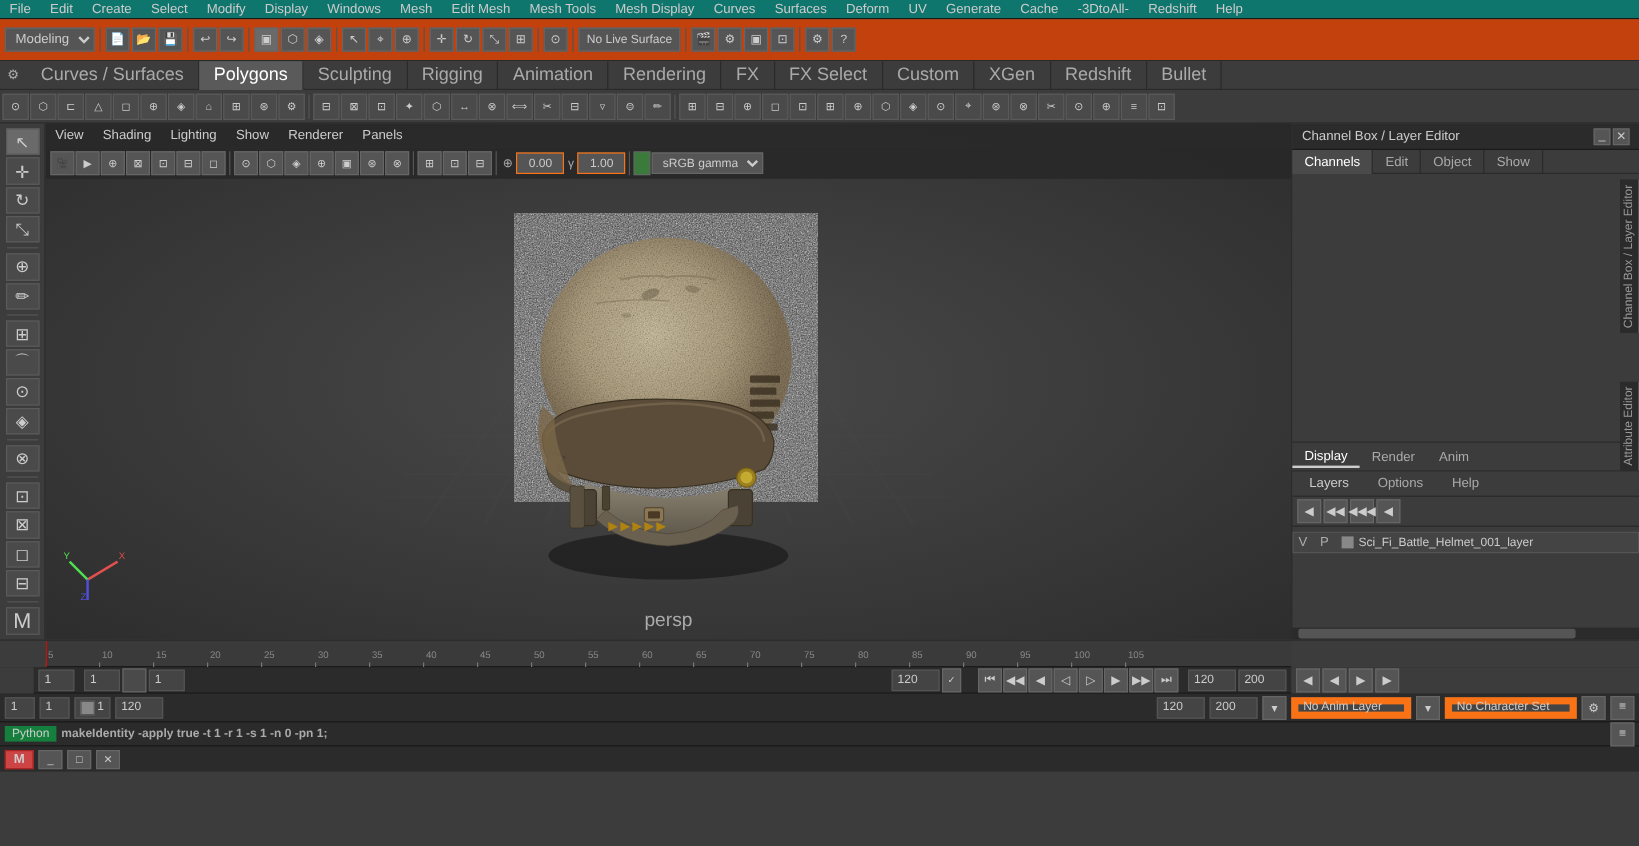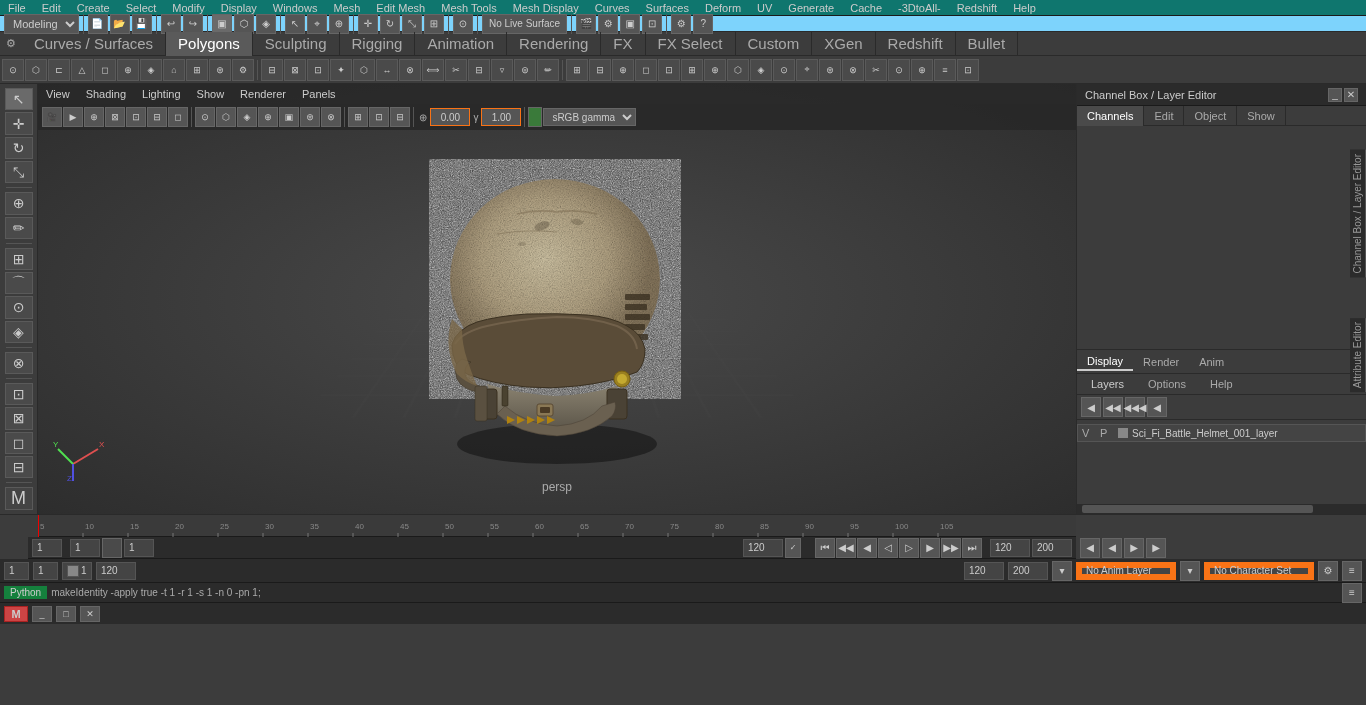--- a/index.html
+++ b/index.html
@@ -24,22 +24,22 @@
     .menu-item {
       padding: 2px 8px;
       color: #ccc;
       cursor: pointer;
       font-size: 11px;
       white-space: nowrap;
     }
 
     
     #toolbar1 {
-      height: 16px;
-      background: #7dd3fc;
+      height: 35px;
+      background: #c2410c;
       display: flex;
       align-items: center;
       border-bottom: 1px solid #2a2a2a;
       padding: 0 4px;
       gap: 2px;
     }
     .toolbar-select {
       background: #555;
       color: #ccc;
       border: 1px solid #666;
@@ -245,25 +245,25 @@
     }
     .vp-label {
       font-size: 10px;
       color: #aaa;
       padding: 0 2px;
     }
 
     
     #persp-label {
       position: absolute;
-      bottom: 20px;
+      bottom: 6px;
       left: 50%;
       transform: translateX(-50%);
       color: #aaa;
-      font-size: 12px;
+      font-size: 16px;
     }
 
     
     #axis-indicator {
       position: absolute;
       bottom: 30px;
       left: 20px;
       width: 50px;
       height: 50px;
     }
@@ -397,20 +397,21 @@
     .py-label {
       background: #15803d;
       color: #ccc;
       padding: 1px 6px;
       font-size: 10px;
     }
     .py-cmd {
       flex: 1;
       color: #aaa;
       font-size: 10px;
+      font-weight: bold;
     }
 
     
     #taskbar {
       height: 22px;
       background: #2b2b2b;
       display: flex;
       align-items: center;
       border-top: 1px solid #1a1a1a;
       padding: 0 4px;

